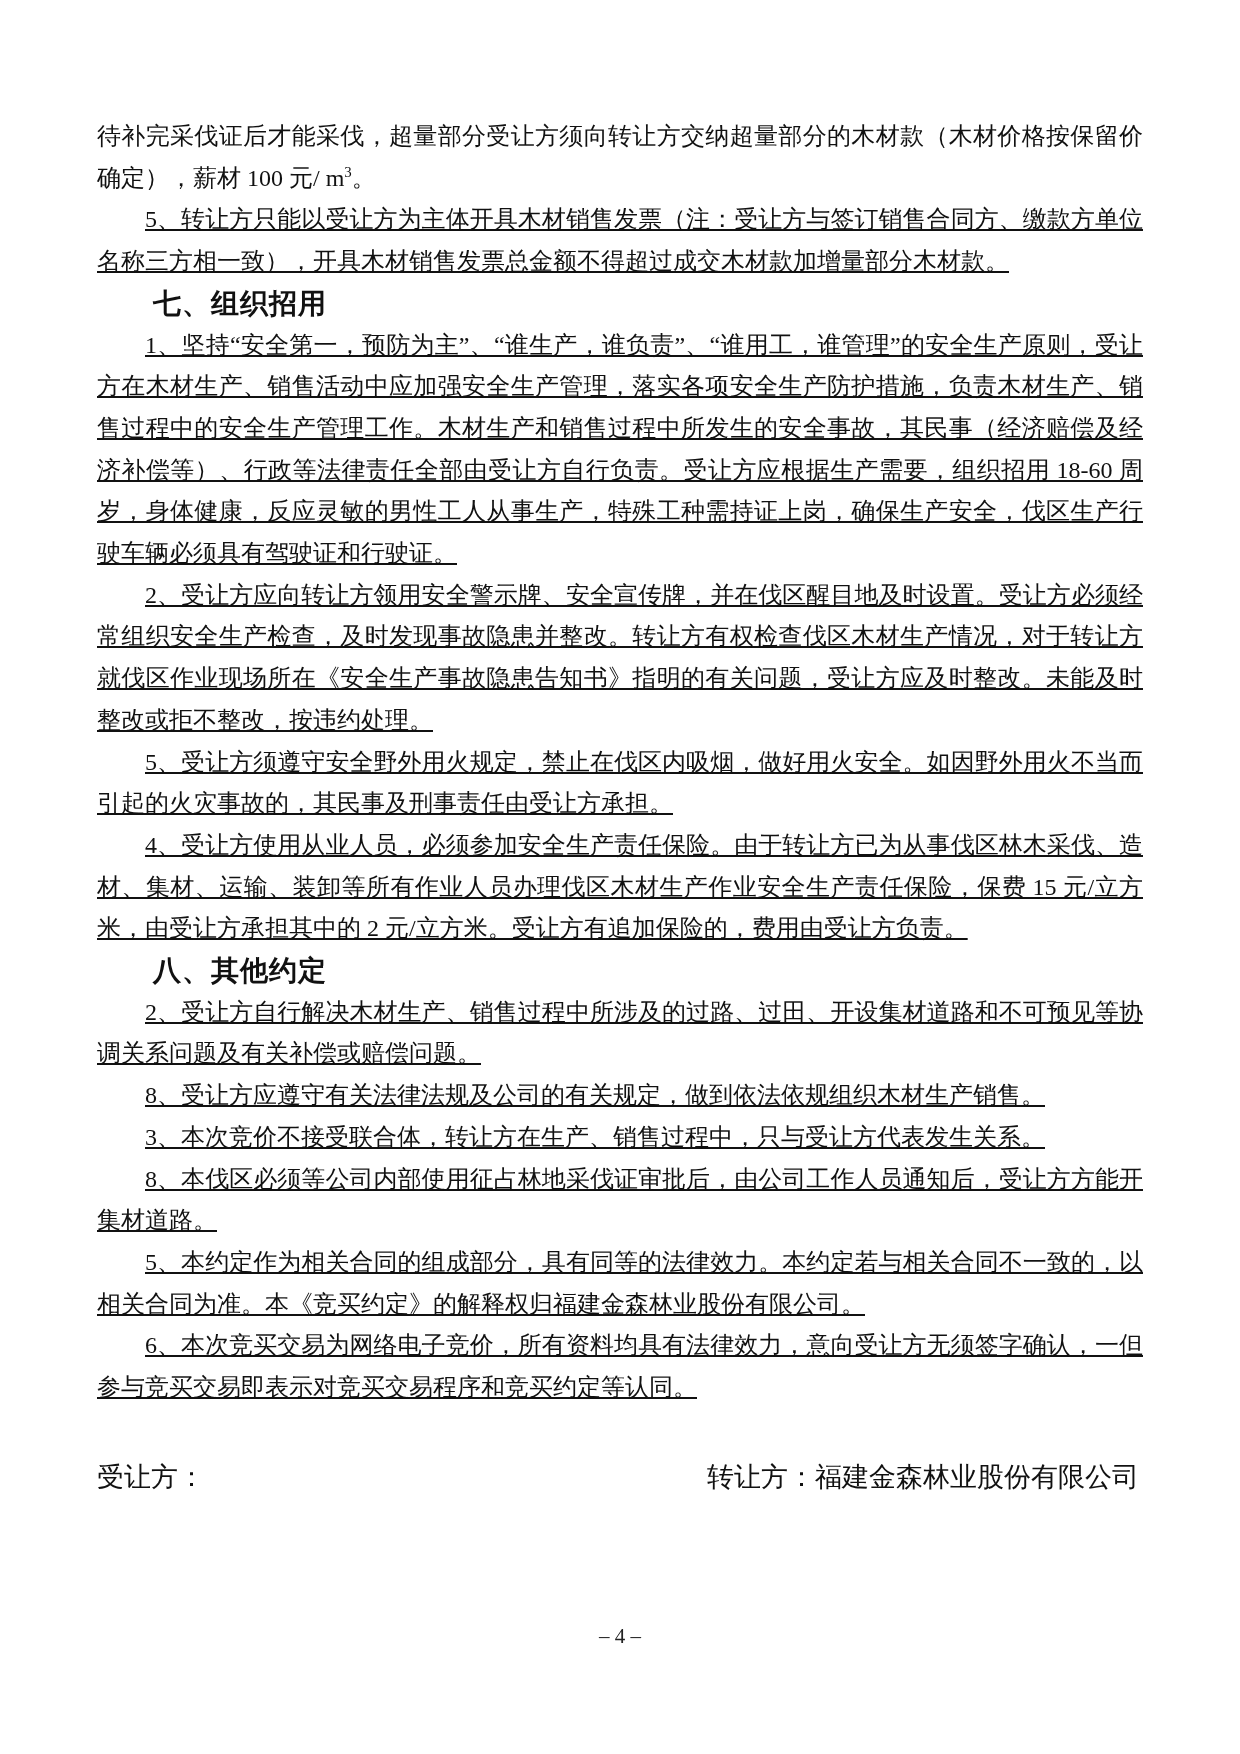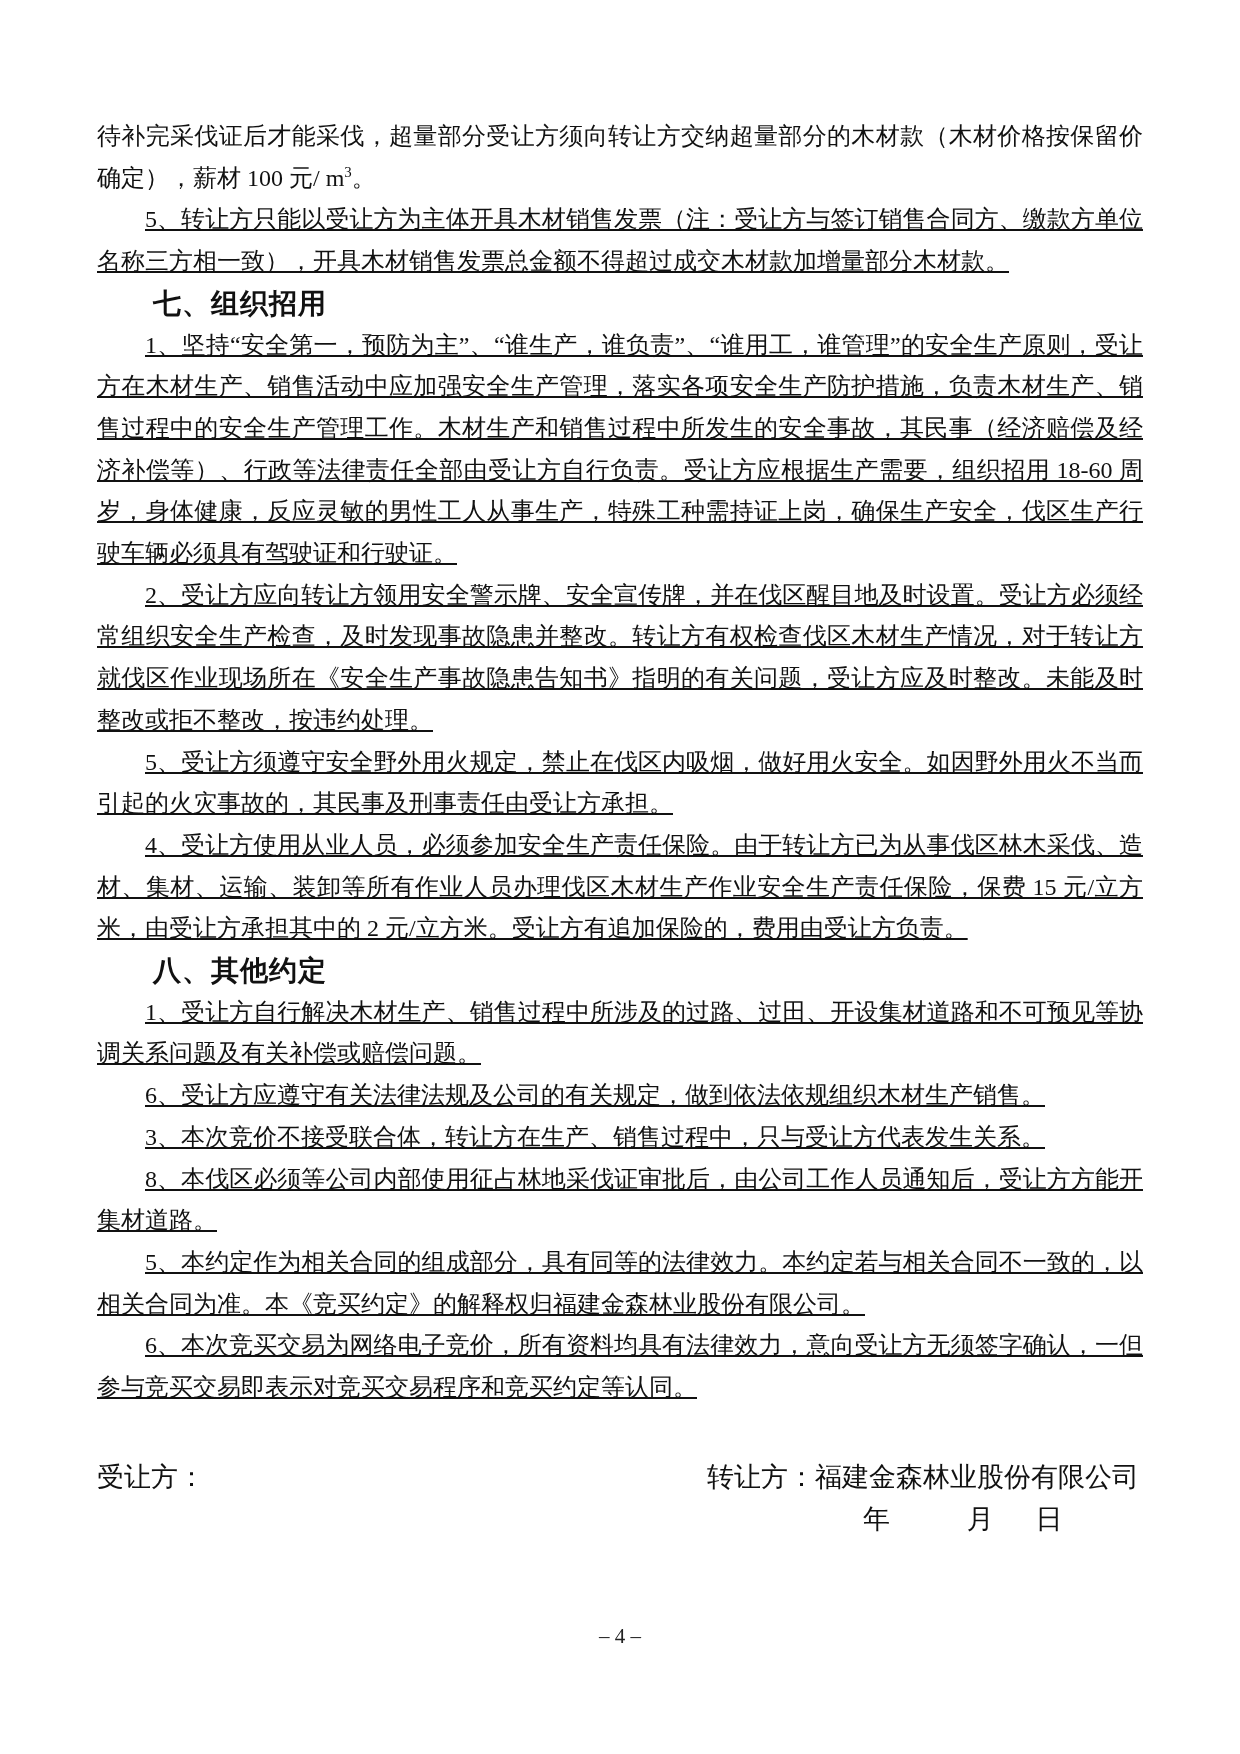--- a/index.html
+++ b/index.html
@@ -88,36 +88,31 @@
 
     <div id="doc-blocks">
         <p class="para"><span>待补完采伐证后才能采伐，超量部分受让方须向转让方交纳超量部分的木材款（木材价格按保留价确定），薪材 100 元/ m</span><sup class="unit-sup">3</sup><span>。</span></p>
         <p class="para indent">5、转让方只能以受让方为主体开具木材销售发票（注：受让方与签订销售合同方、缴款方单位名称三方相一致），开具木材销售发票总金额不得超过成交木材款加增量部分木材款。</p>
         <p class="para heading">七、组织招用</p>
         <p class="para indent">1、坚持“安全第一，预防为主”、“谁生产，谁负责”、“谁用工，谁管理”的安全生产原则，受让方在木材生产、销售活动中应加强安全生产管理，落实各项安全生产防护措施，负责木材生产、销售过程中的安全生产管理工作。木材生产和销售过程中所发生的安全事故，其民事（经济赔偿及经济补偿等）、行政等法律责任全部由受让方自行负责。受让方应根据生产需要，组织招用 18-60 周岁，身体健康，反应灵敏的男性工人从事生产，特殊工种需持证上岗，确保生产安全，伐区生产行驶车辆必须具有驾驶证和行驶证。</p>
         <p class="para indent">2、受让方应向转让方领用安全警示牌、安全宣传牌，并在伐区醒目地及时设置。受让方必须经常组织安全生产检查，及时发现事故隐患并整改。转让方有权检查伐区木材生产情况，对于转让方就伐区作业现场所在《安全生产事故隐患告知书》指明的有关问题，受让方应及时整改。未能及时整改或拒不整改，按违约处理。</p>
         <p class="para indent">5、受让方须遵守安全野外用火规定，禁止在伐区内吸烟，做好用火安全。如因野外用火不当而引起的火灾事故的，其民事及刑事责任由受让方承担。</p>
         <p class="para indent">4、受让方使用从业人员，必须参加安全生产责任保险。由于转让方已为从事伐区林木采伐、造材、集材、运输、装卸等所有作业人员办理伐区木材生产作业安全生产责任保险，保费 15 元/立方米，由受让方承担其中的 2 元/立方米。受让方有追加保险的，费用由受让方负责。</p>
         <p class="para heading">八、其他约定</p>
-        <p class="para indent">1、受让方自行解决木材生产、销售过程中所涉及的过路、过田、开设集材道路和不可预见等协调关系问题及有关补偿或赔偿问题。</p>
-        <p class="para indent">6、受让方应遵守有关法律法规及公司的有关规定，做到依法依规组织木材生产销售。</p>
+        <p class="para indent">2、受让方自行解决木材生产、销售过程中所涉及的过路、过田、开设集材道路和不可预见等协调关系问题及有关补偿或赔偿问题。</p>
+        <p class="para indent">8、受让方应遵守有关法律法规及公司的有关规定，做到依法依规组织木材生产销售。</p>
         <p class="para indent">3、本次竞价不接受联合体，转让方在生产、销售过程中，只与受让方代表发生关系。</p>
         <p class="para indent">8、本伐区必须等公司内部使用征占林地采伐证审批后，由公司工作人员通知后，受让方方能开集材道路。</p>
         <p class="para indent">5、本约定作为相关合同的组成部分，具有同等的法律效力。本约定若与相关合同不一致的，以相关合同为准。本《竞买约定》的解释权归福建金森林业股份有限公司。</p>
         <p class="para indent">6、本次竞买交易为网络电子竞价，所有资料均具有法律效力，意向受让方无须签字确认，一但参与竞买交易即表示对竞买交易程序和竞买约定等认同。</p>
       </div>
 
     <div class="sig-row">
       <span class="sig-left">受让方：</span>
       <span class="sig-right">转让方：福建金森林业股份有限公司</span>
     </div>
 
-    <div class="date-row">
-      <span class="year-label">年</span>
-      <span class="month-label">月</span>
-      <span class="day-label">日</span>
-    </div>
 
   </div>
 
   <div class="footer">– 4 –</div>
 
 </div>
 
 </body></html>

